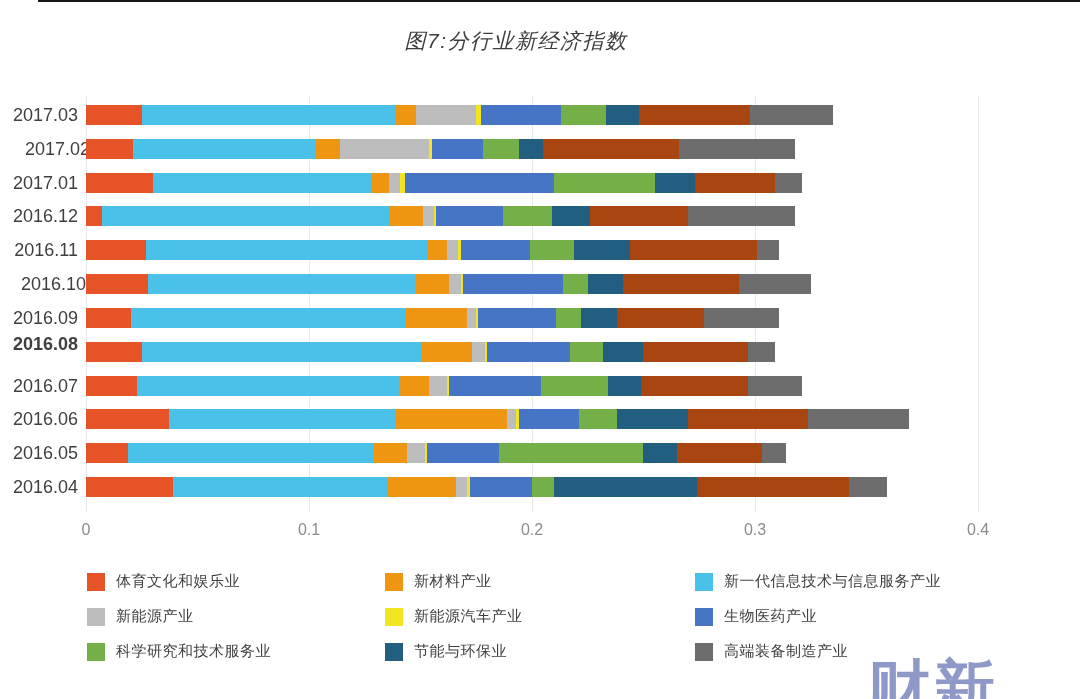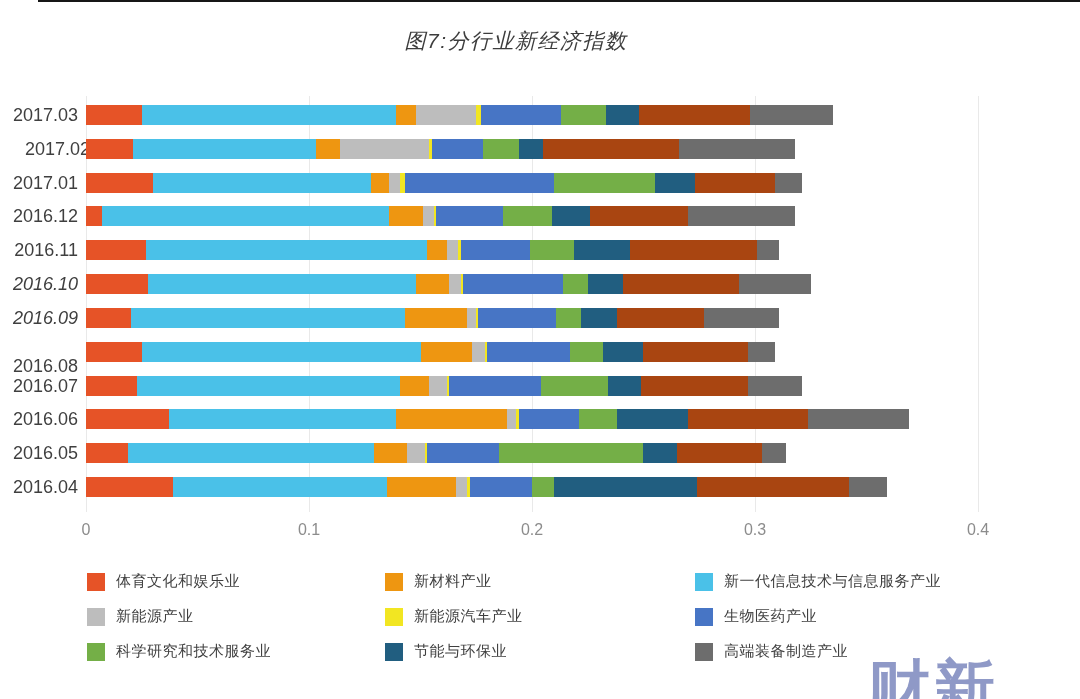--- a/index.html
+++ b/index.html
@@ -97,47 +97,47 @@
         <div class="seg" style="width: 280.98px; background: rgb(74, 193, 232);"></div>
         <div class="seg" style="width: 20.07px; background: rgb(238, 150, 17);"></div>
         <div class="seg" style="width: 11.15px; background: rgb(189, 189, 189);"></div>
         <div class="seg" style="width: 2.23px; background: rgb(242, 230, 34);"></div>
         <div class="seg" style="width: 69.13px; background: rgb(71, 117, 197);"></div>
         <div class="seg" style="width: 44.6px; background: rgb(116, 175, 71);"></div>
         <div class="seg" style="width: 55.75px; background: rgb(33, 94, 128);"></div>
         <div class="seg" style="width: 127.11px; background: rgb(169, 69, 17);"></div>
         <div class="seg" style="width: 22.3px; background: rgb(109, 109, 109);"></div>
       </div>
-      <div class="ylabel" style="top: 273.1px; left: 0px; font-style: italic;">2016.10</div>
+      <div class="ylabel" style="top: 273.1px; left: 8px;">2016.10</div>
       <div class="bar" style="top: 274.1px;">
         <div class="seg" style="width: 62.44px; background: rgb(230, 83, 39);"></div>
         <div class="seg" style="width: 267.6px; background: rgb(74, 193, 232);"></div>
         <div class="seg" style="width: 33.45px; background: rgb(238, 150, 17);"></div>
         <div class="seg" style="width: 11.15px; background: rgb(189, 189, 189);"></div>
         <div class="seg" style="width: 2.23px; background: rgb(242, 230, 34);"></div>
         <div class="seg" style="width: 100.35px; background: rgb(71, 117, 197);"></div>
         <div class="seg" style="width: 24.53px; background: rgb(116, 175, 71);"></div>
         <div class="seg" style="width: 35.68px; background: rgb(33, 94, 128);"></div>
         <div class="seg" style="width: 115.96px; background: rgb(169, 69, 17);"></div>
         <div class="seg" style="width: 71.36px; background: rgb(109, 109, 109);"></div>
       </div>
-      <div class="ylabel" style="top: 306.92px; left: 0px; font-style: italic;">2016.09</div>
+      <div class="ylabel" style="top: 306.92px; left: 0px;">2016.09</div>
       <div class="bar" style="top: 307.92px;">
         <div class="seg" style="width: 44.6px; background: rgb(230, 83, 39);"></div>
         <div class="seg" style="width: 274.29px; background: rgb(74, 193, 232);"></div>
         <div class="seg" style="width: 62.44px; background: rgb(238, 150, 17);"></div>
         <div class="seg" style="width: 8.92px; background: rgb(189, 189, 189);"></div>
         <div class="seg" style="width: 2.23px; background: rgb(242, 230, 34);"></div>
         <div class="seg" style="width: 78.05px; background: rgb(71, 117, 197);"></div>
         <div class="seg" style="width: 24.53px; background: rgb(116, 175, 71);"></div>
         <div class="seg" style="width: 35.68px; background: rgb(33, 94, 128);"></div>
         <div class="seg" style="width: 86.97px; background: rgb(169, 69, 17);"></div>
         <div class="seg" style="width: 75.82px; background: rgb(109, 109, 109);"></div>
       </div>
-      <div class="ylabel" style="top: 355px; left: 0px;">2016.08</div>
+      <div class="ylabel" style="top: 333px; left: 0px; font-weight: bold;">2016.08</div>
       <div class="bar" style="top: 341.74px;">
         <div class="seg" style="width: 55.75px; background: rgb(230, 83, 39);"></div>
         <div class="seg" style="width: 278.75px; background: rgb(74, 193, 232);"></div>
         <div class="seg" style="width: 51.29px; background: rgb(238, 150, 17);"></div>
         <div class="seg" style="width: 13.38px; background: rgb(189, 189, 189);"></div>
         <div class="seg" style="width: 2.23px; background: rgb(242, 230, 34);"></div>
         <div class="seg" style="width: 82.51px; background: rgb(71, 117, 197);"></div>
         <div class="seg" style="width: 33.45px; background: rgb(116, 175, 71);"></div>
         <div class="seg" style="width: 40.14px; background: rgb(33, 94, 128);"></div>
         <div class="seg" style="width: 104.81px; background: rgb(169, 69, 17);"></div>

